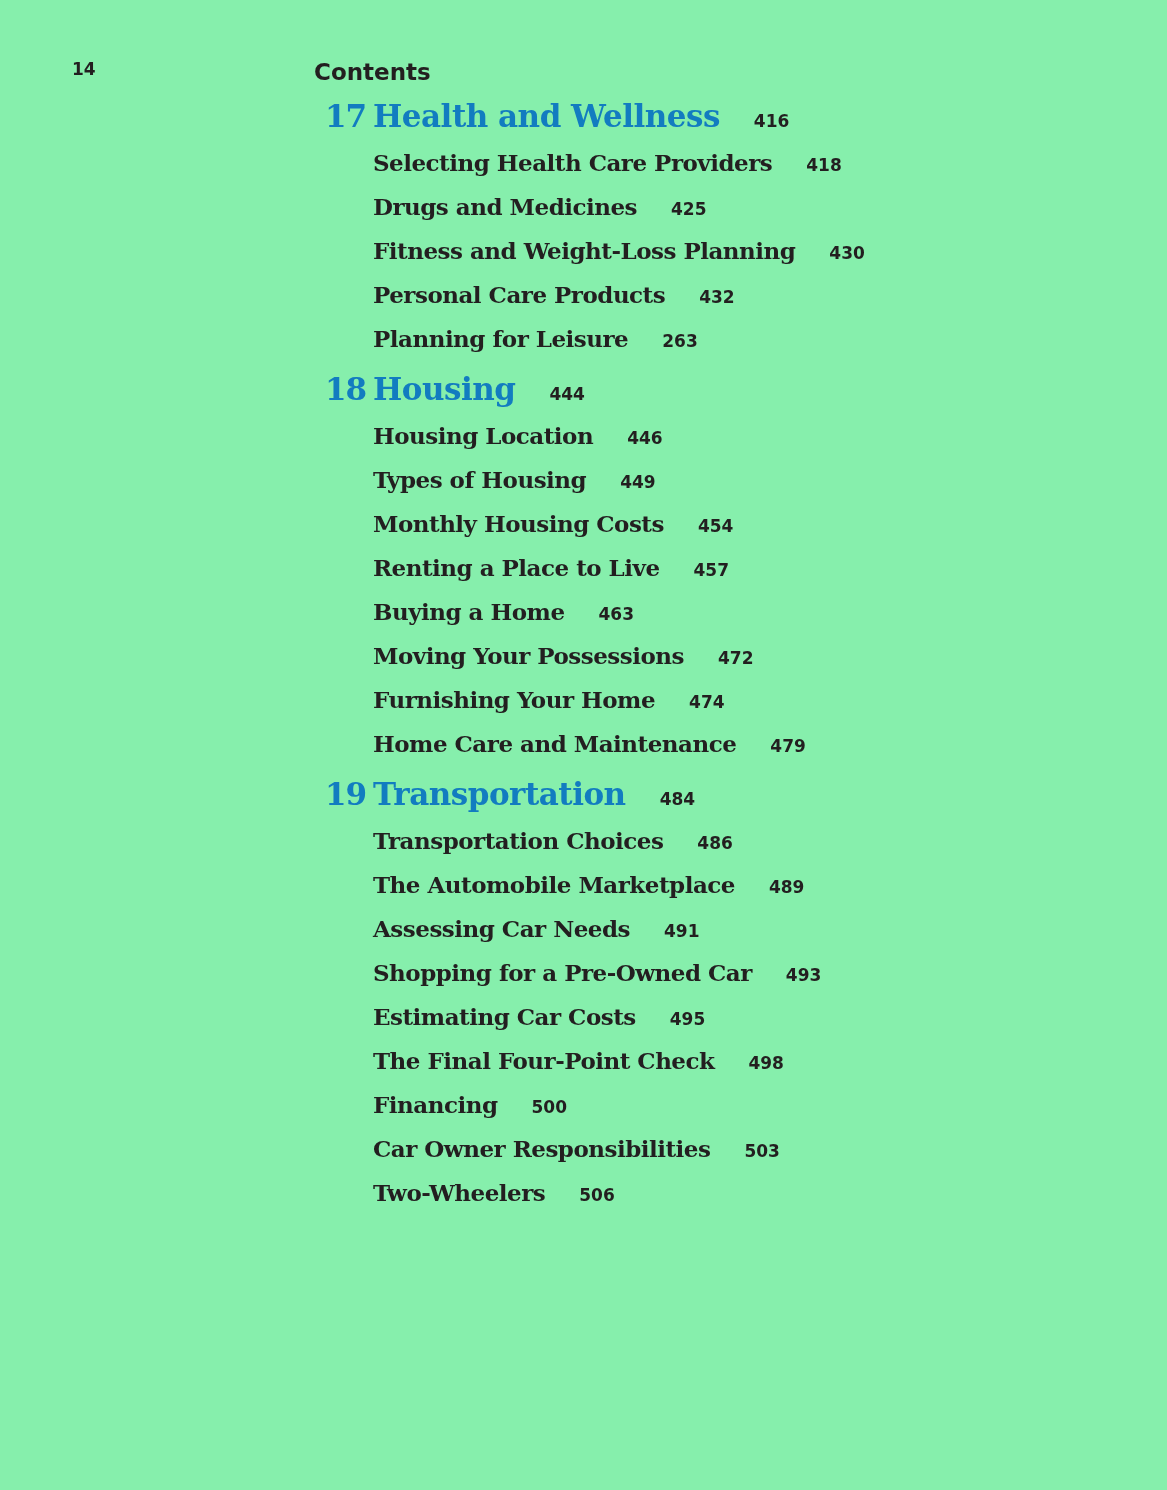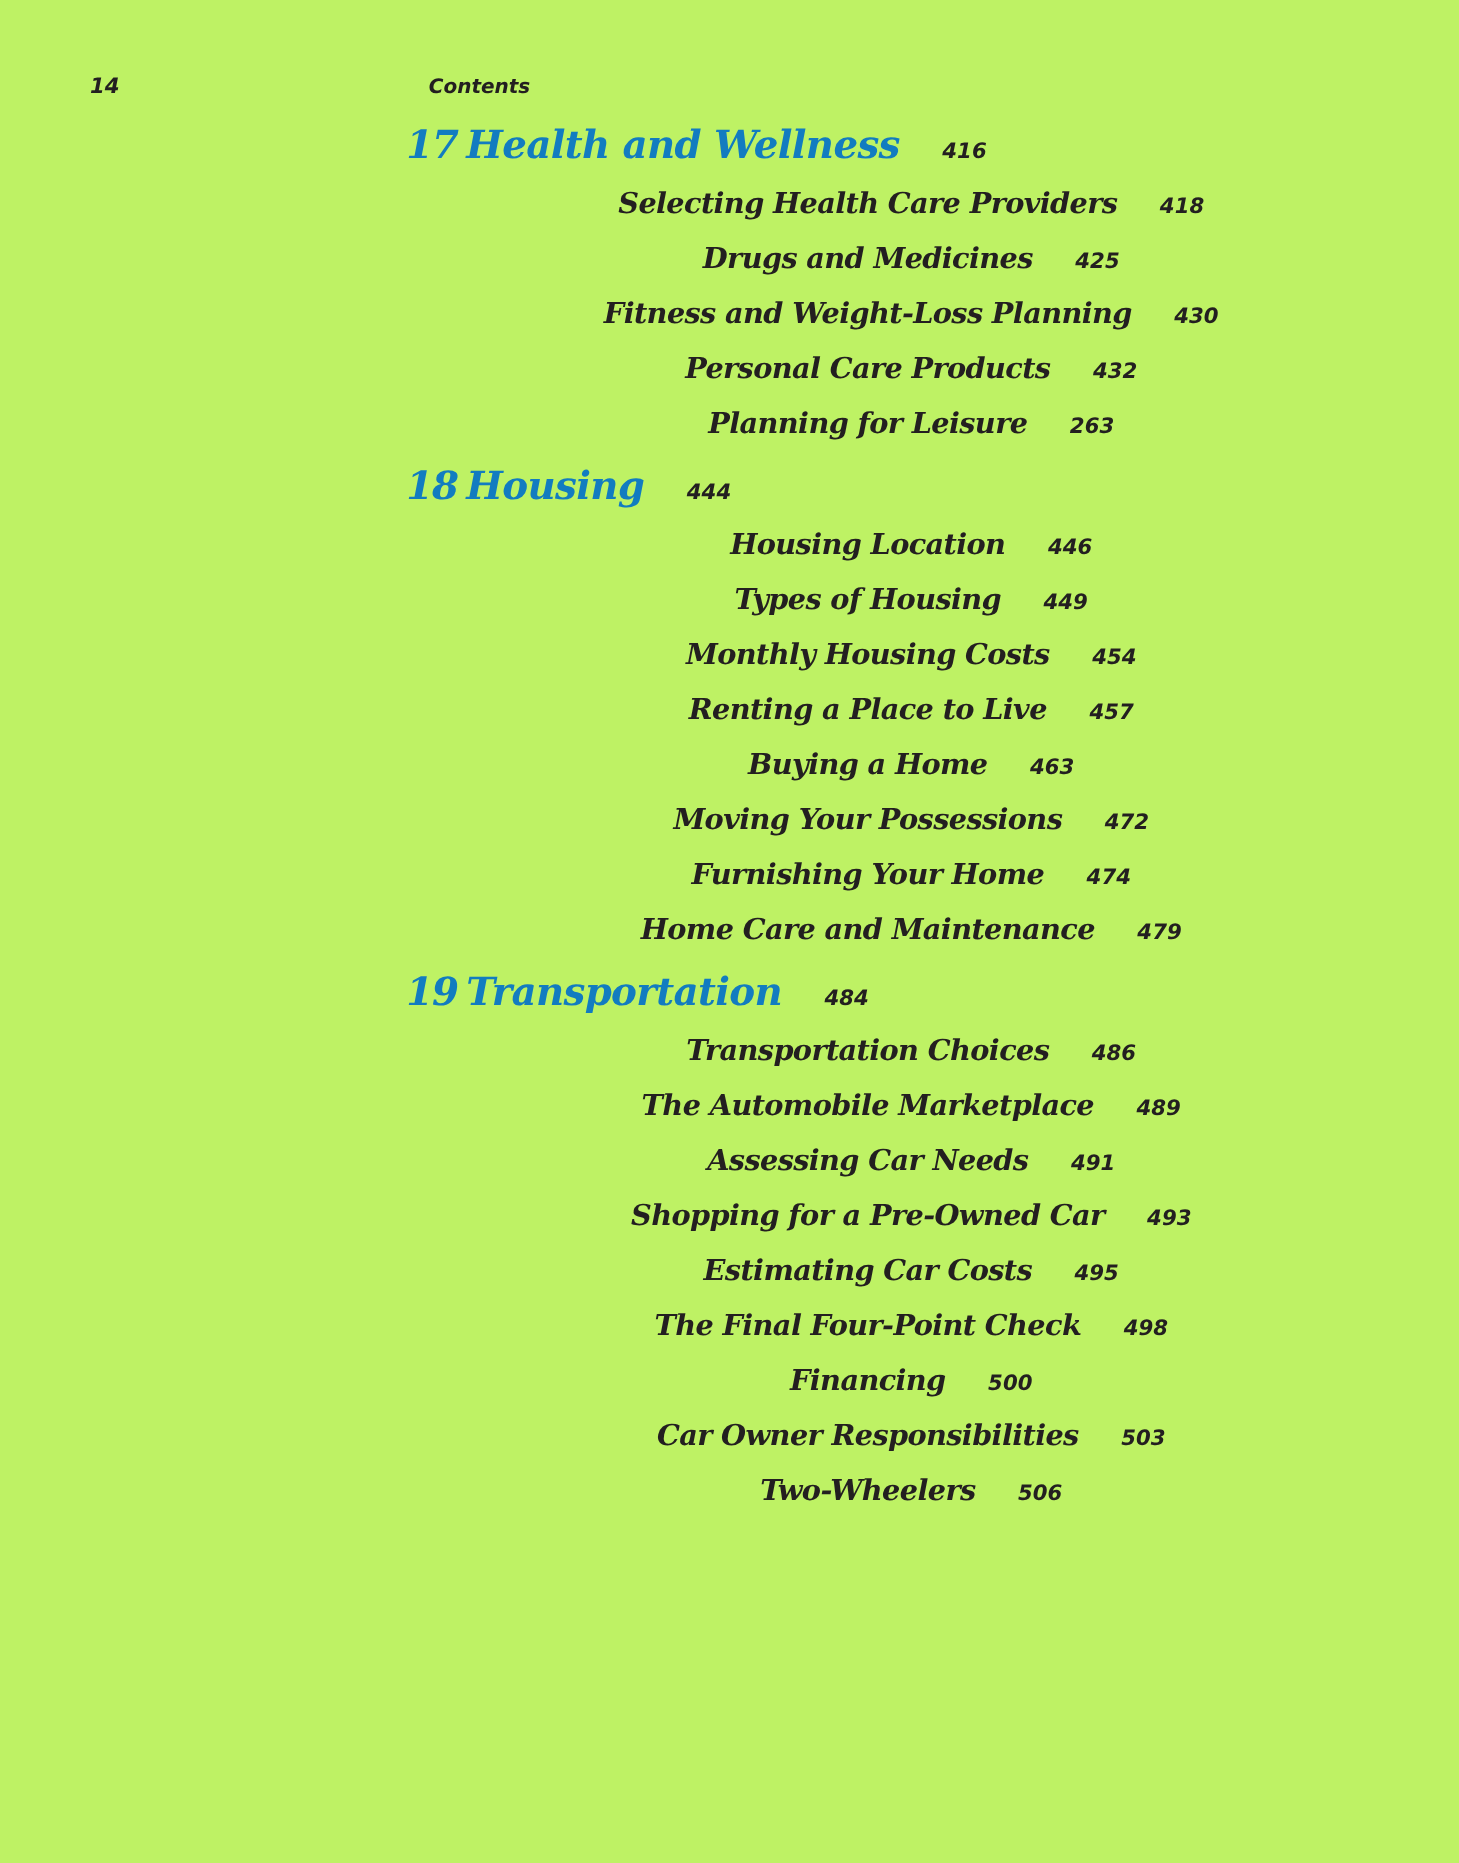--- a/index.html
+++ b/index.html
@@ -1,41 +1,40 @@
 <!DOCTYPE html>
 <html><head>
 <meta charset="utf-8">
 <style>
   * { margin: 0; padding: 0; box-sizing: border-box; }
   html, body { background: #ffffff; }
   .page {
     position: relative;
     width: 1167px;
     height: 1490px;
-    background: #bef264;
+    background: #86efac;
     overflow: hidden;
     font-family: "DejaVu Serif", serif;
-    font-style: italic;
   }
   .folio {
     position: absolute;
     left: 72px;
     top: 59px;
     font-family: "DejaVu Sans", sans-serif;
     font-weight: bold;
     font-size: 17px;
     color: #231f20;
   }
   .running-head {
     position: absolute;
-    left: 343px;
+    left: 314px;
     top: 59px;
     font-family: "DejaVu Sans", sans-serif;
     font-weight: bold;
-    font-size: 16px;
+    font-size: 23px;
     color: #231f20;
   }
   .toc {
     position: absolute;
     left: 325px;
     top: 99px;
     width: 760px;
   }
   .chapter { margin-top: 19px; }
   .chapter:first-child { margin-top: 0; }
@@ -54,21 +53,21 @@
   }
   .chapter-title { letter-spacing: -0.5px; }
   .page-num {
     font-family: "DejaVu Sans", sans-serif;
     font-weight: bold;
     font-size: 17px;
     color: #231f20;
     margin-left: 34px;
     letter-spacing: 0;
   }
-  .sections { margin-left: 48px; text-align: center; }
+  .sections { margin-left: 48px; }
   .section-row {
     font-weight: bold;
     font-size: 23px;
     line-height: 24px;
     color: #231f20;
     margin-bottom: 18px;
     letter-spacing: -0.5px;
     white-space: nowrap;
   }
 </style>

